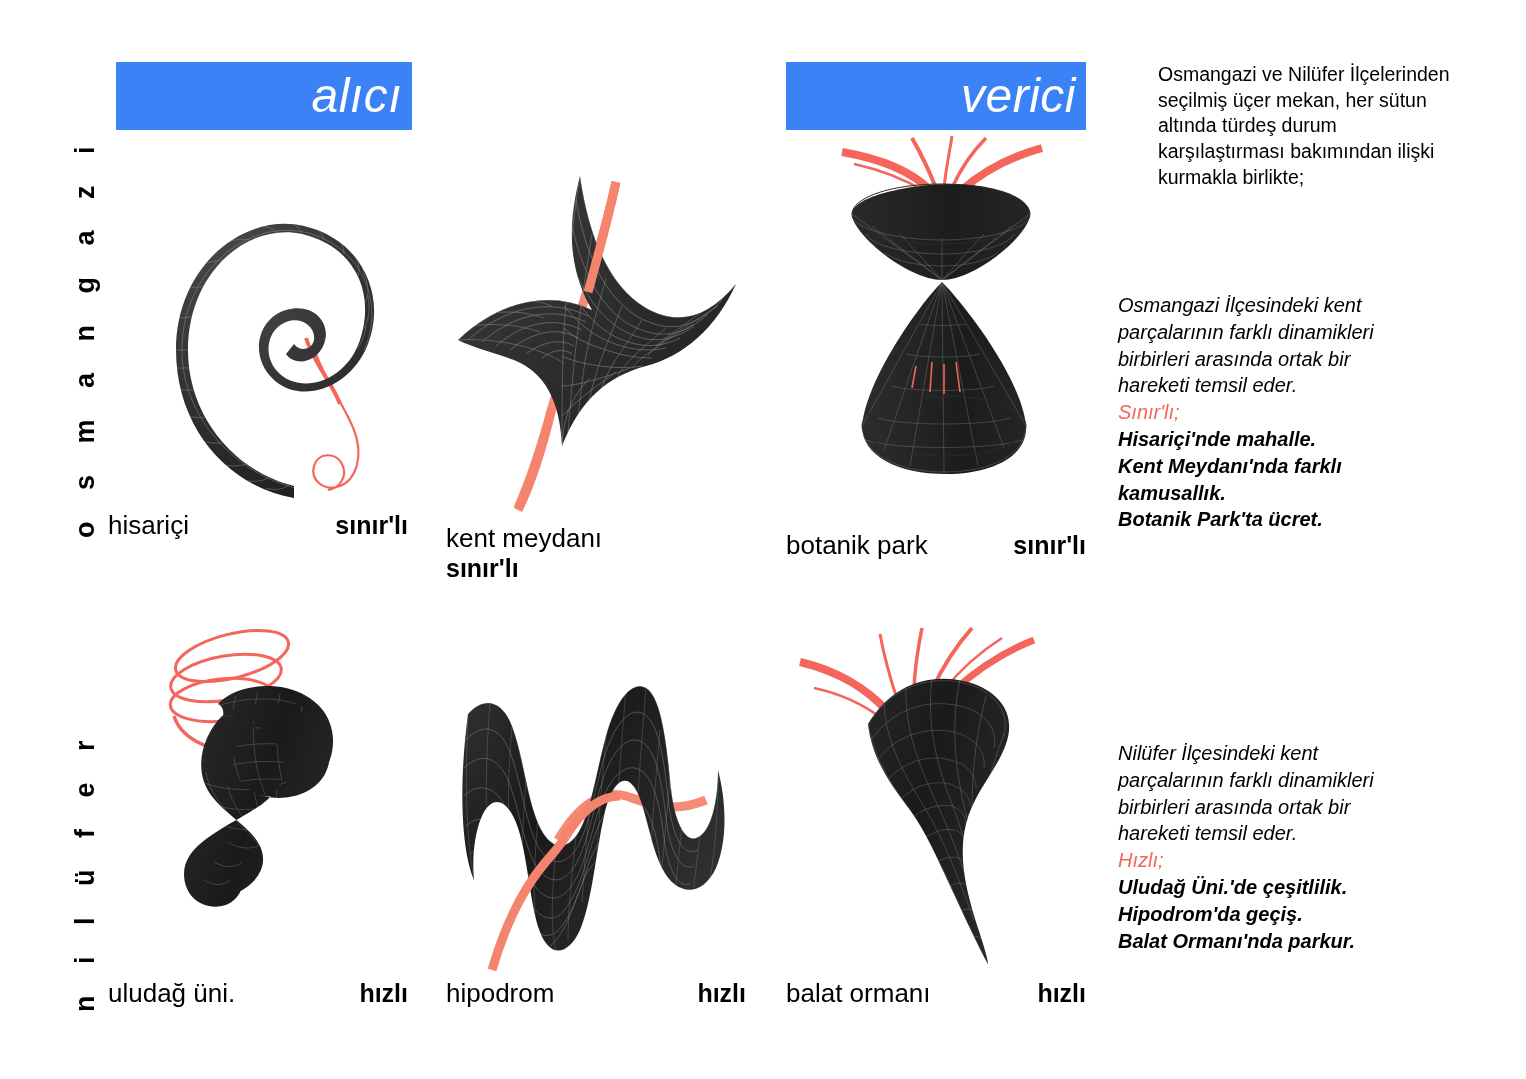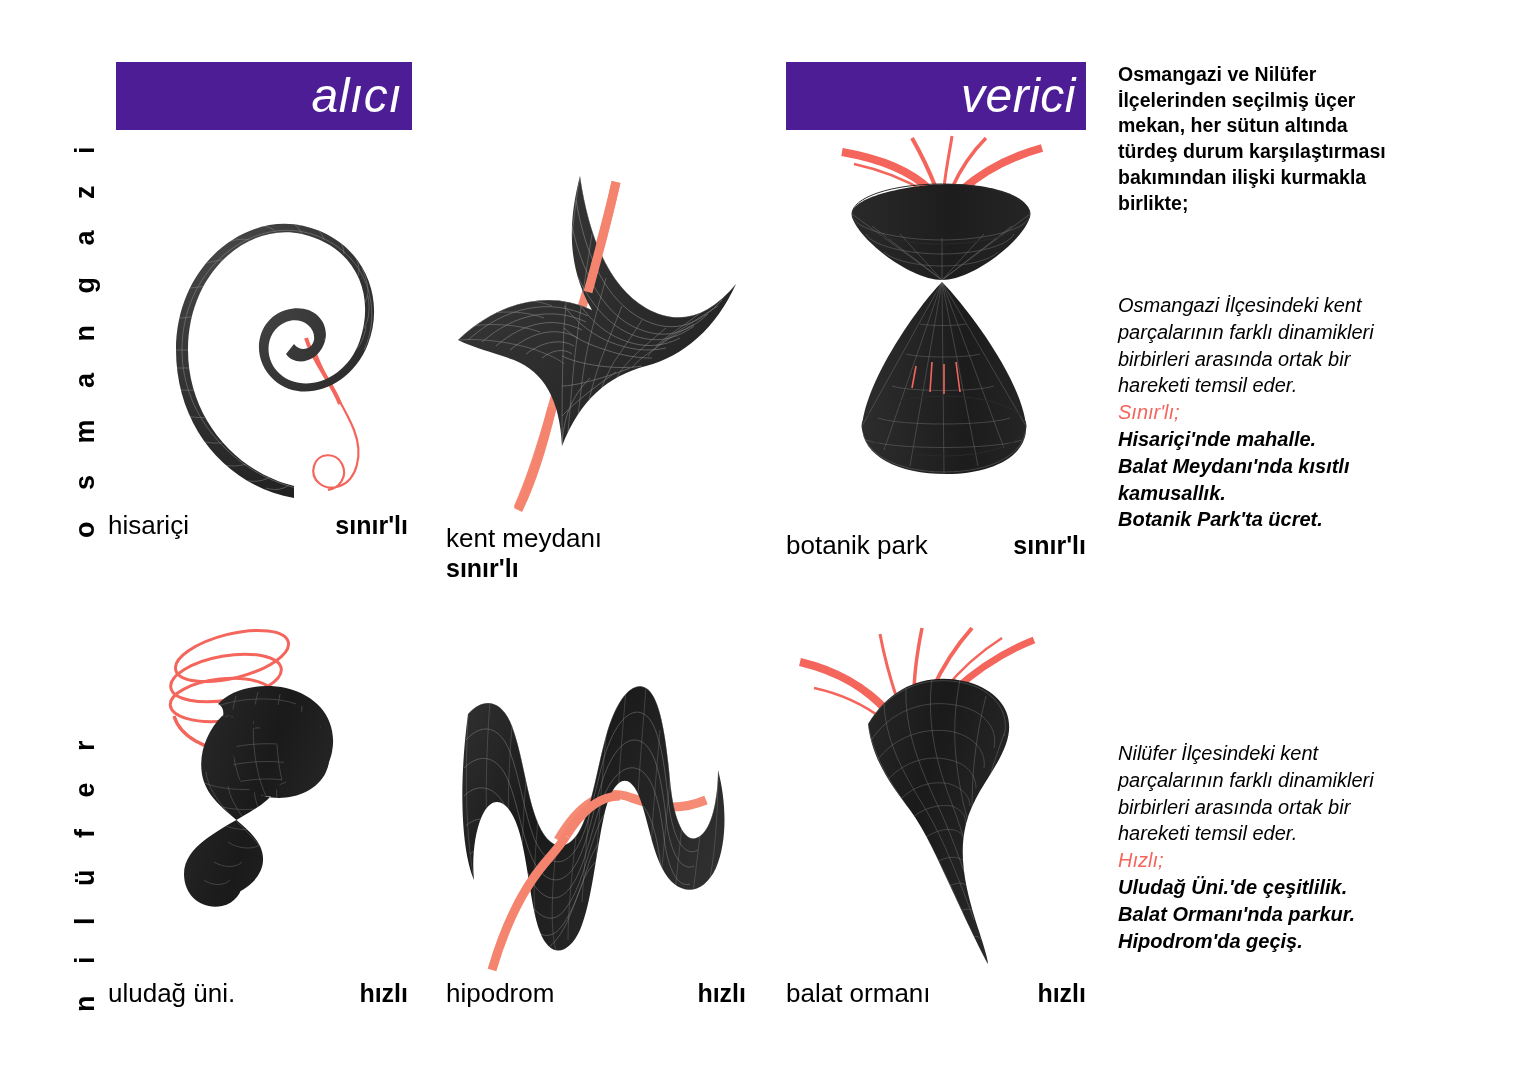--- a/index.html
+++ b/index.html
@@ -30,21 +30,21 @@
     line-height: 1;
     white-space: nowrap;
   }
   #label-osmangazi { left: 72px; top: 108px; height: 430px; }
   #label-nilufer   { left: 72px; top: 712px; height: 300px; }
 
   
   .col-header {
     position: absolute;
     height: 68px;
-    background: #4c1d95;
+    background: #3b82f6;
     color: #ffffff;
     display: flex;
     align-items: center;
     justify-content: flex-end;
     padding-right: 10px;
   }
   .col-header span {
     font-style: italic;
     font-size: 48px;
     font-weight: normal;
@@ -83,22 +83,23 @@
 
   
   .side-text {
     position: absolute;
     width: 292px;
     color: #000;
   }
   .side-text p { margin: 0; }
   .intro {
     font-size: 19.5px;
-    font-weight: bold;
+    font-weight: normal;
     line-height: 1.32;
+    margin-left: 40px;
   }
   .note {
     font-size: 20px;
     font-style: italic;
     line-height: 1.34;
   }
   .note .plain { font-weight: normal; }
   .note .accent { color: #f4655c; font-weight: normal; }
   .note .bold { font-weight: bold; }
 </style>
@@ -559,25 +560,25 @@
   </div>
 
   <div class="side-text intro" style="left:1118px; top:62px;">
     <p>Osmangazi ve Nilüfer İlçelerinden seçilmiş üçer mekan, her sütun altında türdeş durum karşılaştırması bakımından ilişki kurmakla birlikte;</p>
   </div>
 
   <div class="side-text note" style="left:1118px; top:292px;">
     <p class="plain">Osmangazi İlçesindeki kent parçalarının farklı dinamikleri birbirleri arasında ortak bir hareketi temsil eder.</p>
     <p class="accent">Sınır'lı;</p>
     <p class="bold">Hisariçi'nde mahalle.</p>
-    <p class="bold">Balat Meydanı'nda kısıtlı kamusallık.</p>
+    <p class="bold">Kent Meydanı'nda farklı kamusallık.</p>
     <p class="bold">Botanik Park'ta ücret.</p>
   </div>
 
   <div class="side-text note" style="left:1118px; top:740px;">
     <p class="plain">Nilüfer İlçesindeki kent parçalarının farklı dinamikleri birbirleri arasında ortak bir hareketi temsil eder.</p>
     <p class="accent">Hızlı;</p>
     <p class="bold">Uludağ Üni.'de çeşitlilik.</p>
+    <p class="bold">Hipodrom'da geçiş.</p>
     <p class="bold">Balat Ormanı'nda parkur.</p>
-    <p class="bold">Hipodrom'da geçiş.</p>
   </div>
 
 </div>
 
 </body></html>

